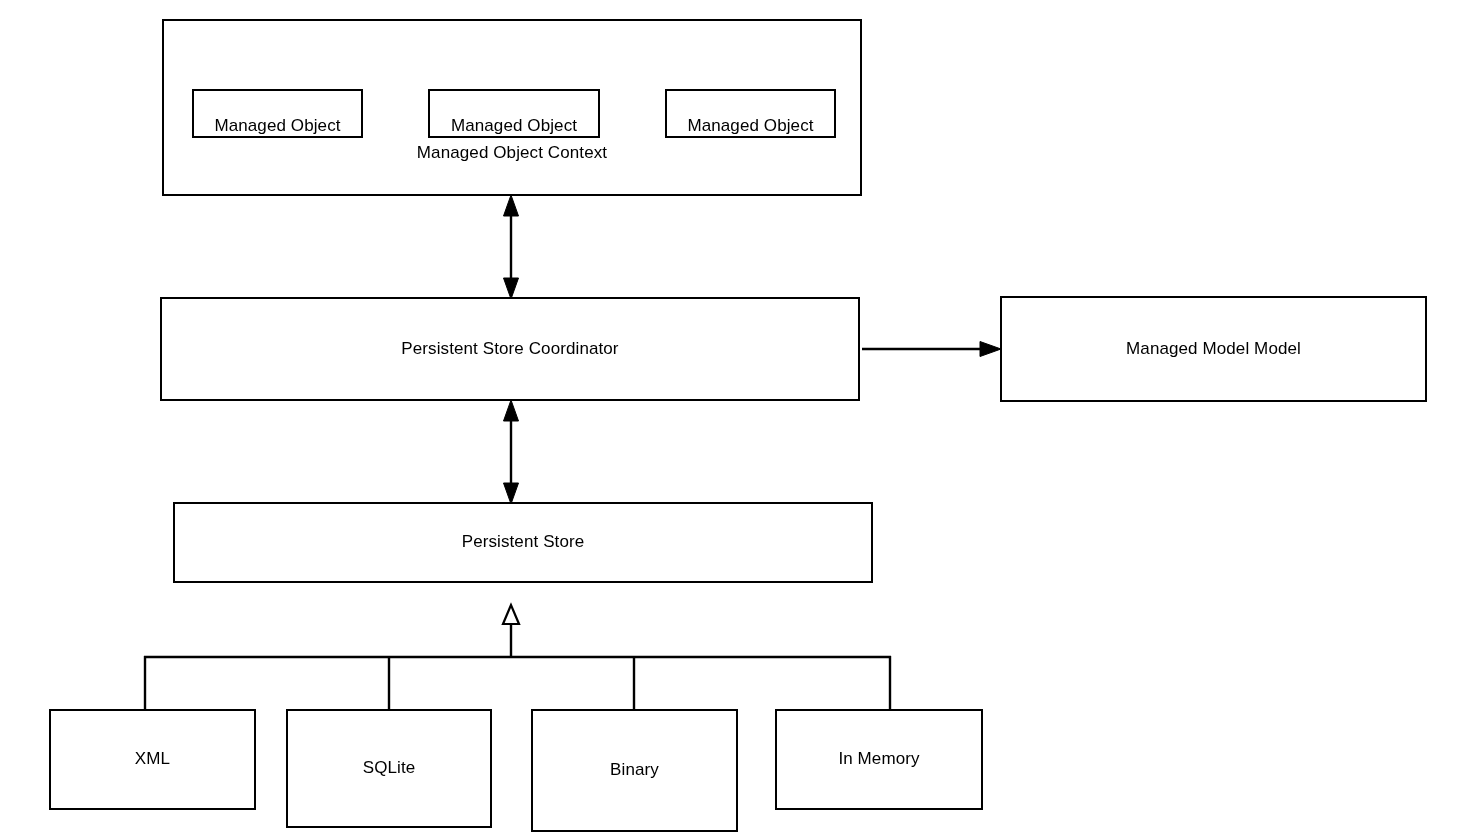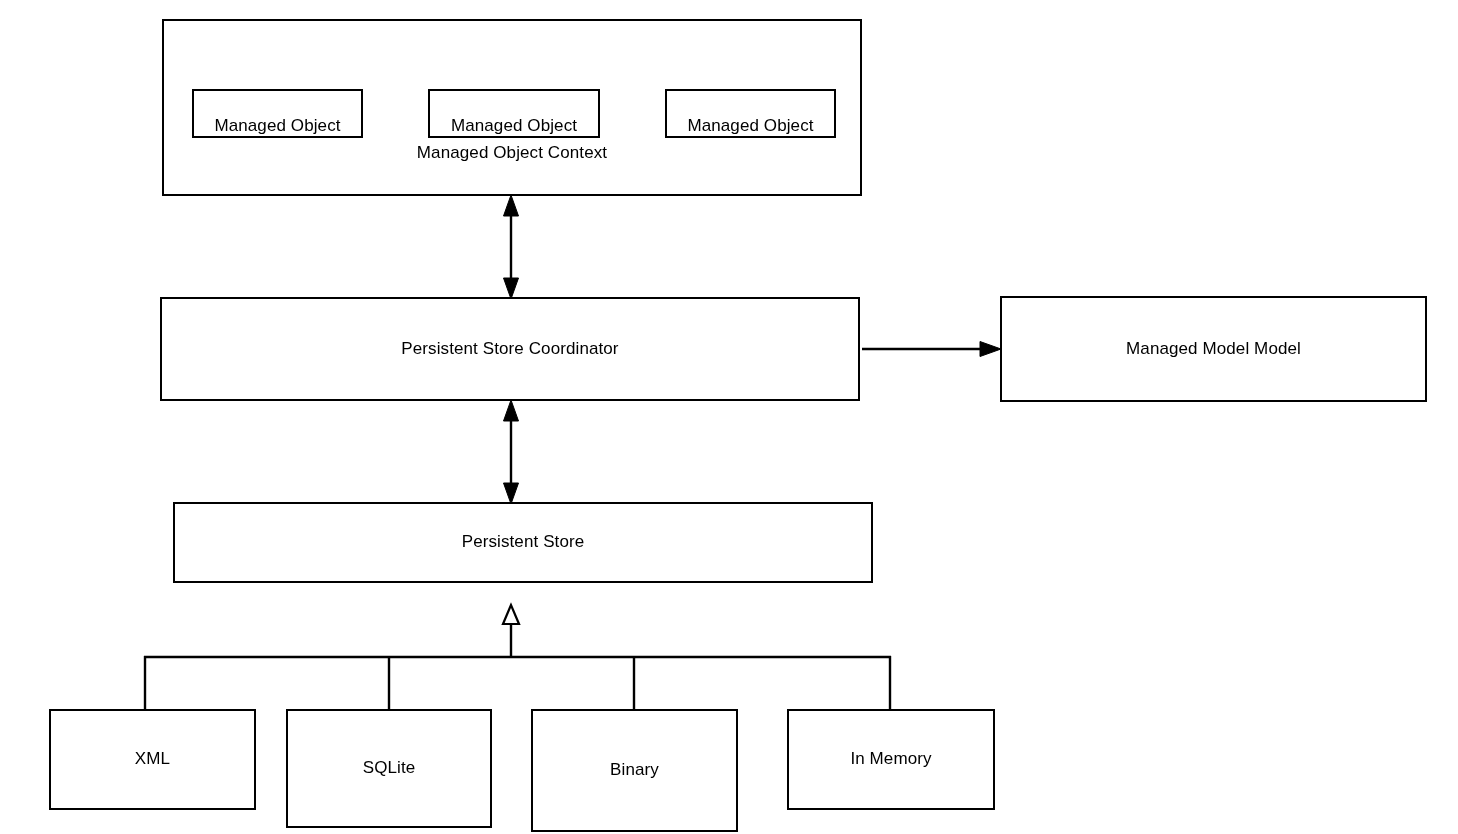--- a/index.html
+++ b/index.html
@@ -97,21 +97,21 @@
 
   <div class="node" style="left:49px; top:709px; width:207px; height:101px;">
     <span class="node-label">XML</span>
   </div>
   <div class="node" style="left:286px; top:709px; width:206px; height:119px;">
     <span class="node-label">SQLite</span>
   </div>
   <div class="node" style="left:531px; top:709px; width:207px; height:123px;">
     <span class="node-label">Binary</span>
   </div>
-  <div class="node" style="left:775px; top:709px; width:208px; height:101px;margin-left:12px;">
+  <div class="node" style="left:775px; top:709px; width:208px; height:101px;">
     <span class="node-label">In Memory</span>
   </div>
 
   <svg class="overlay" viewBox="0 0 1458 834" xmlns="http://www.w3.org/2000/svg">
 
       Coordinator : vertical double arrow --&gt;
     <g>
       <line x1="511" y1="209" x2="511" y2="286" stroke="#000000" stroke-width="2.4"></line>
       <polygon points="511,195 503.5,216 518.5,216" fill="#000000" stroke="#000000" stroke-width="1"></polygon>
       <polygon points="511,299 503.5,278 518.5,278" fill="#000000" stroke="#000000" stroke-width="1"></polygon>

